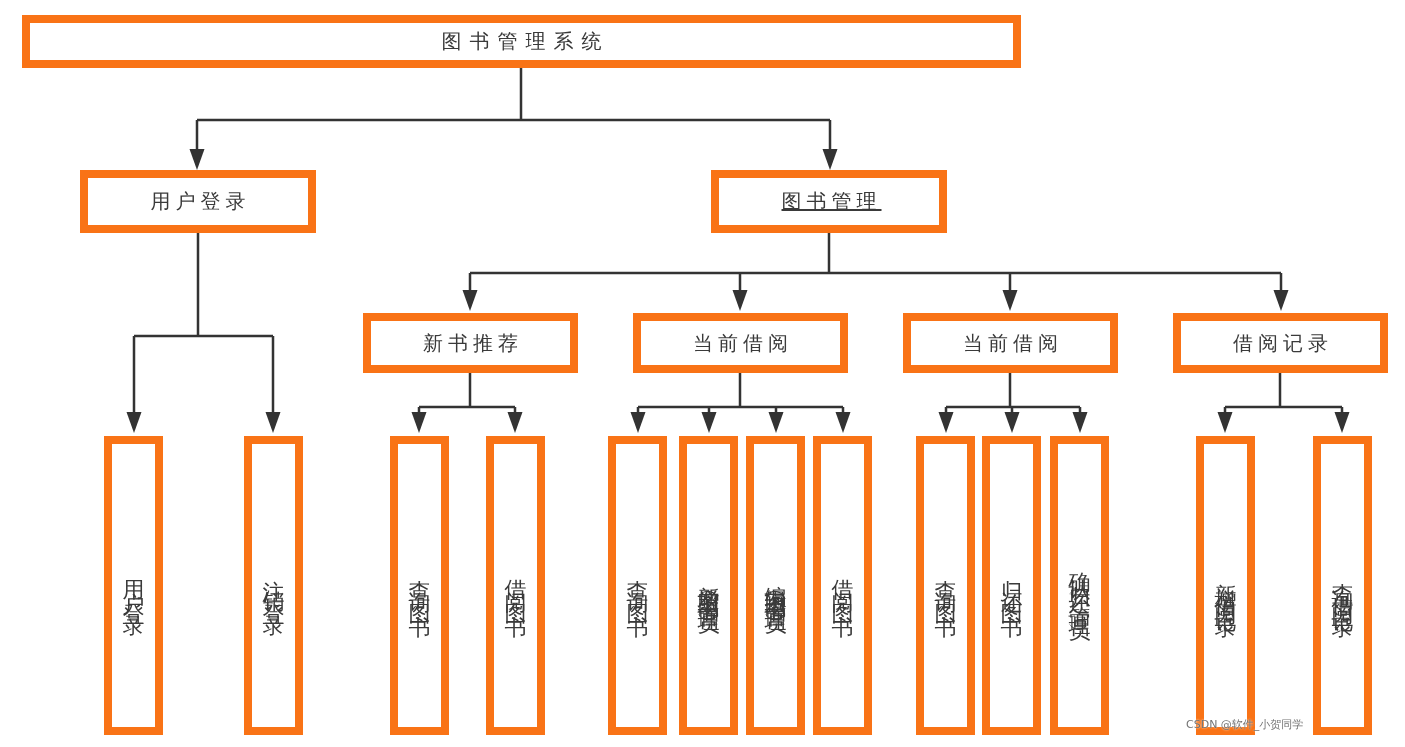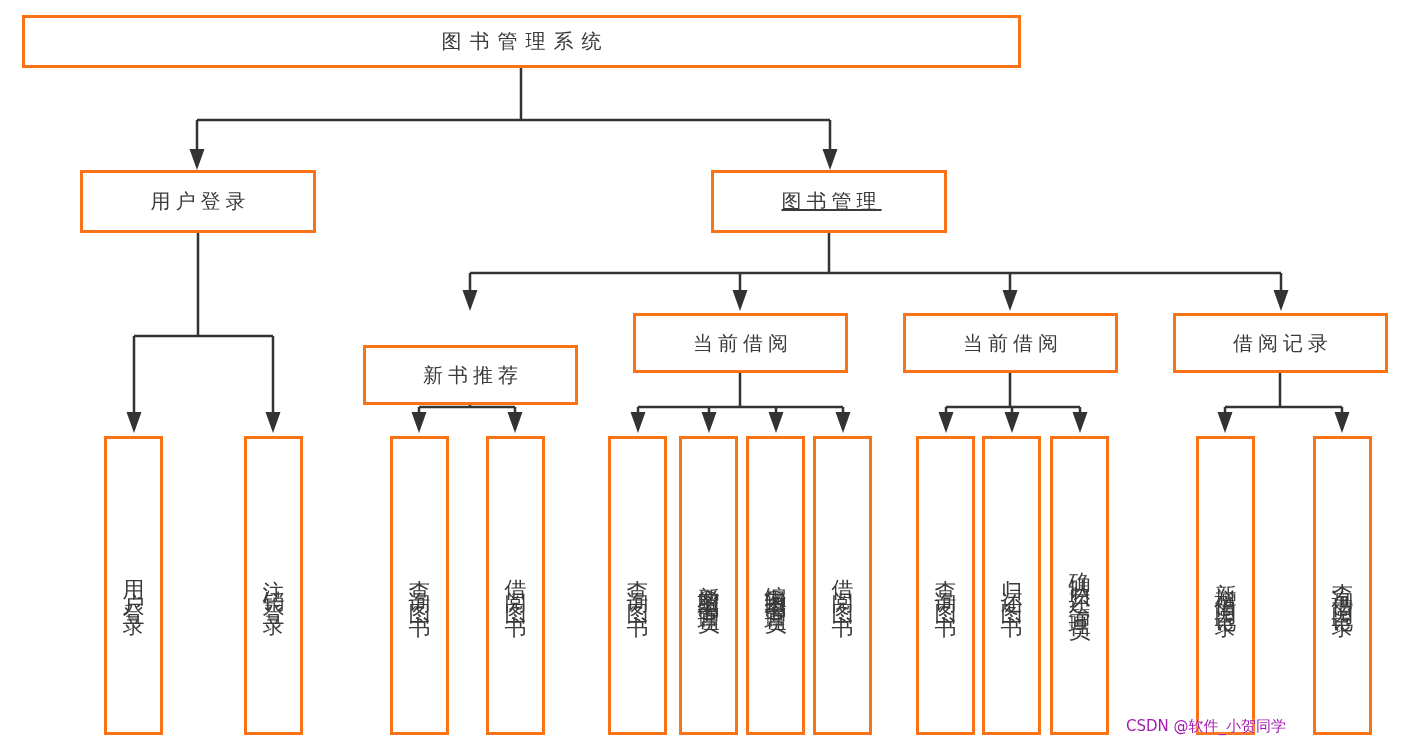--- a/index.html
+++ b/index.html
@@ -14,62 +14,62 @@
   #connectors {
     position: absolute;
     left: 0; top: 0;
     width: 1405px; height: 747px;
     pointer-events: none;
   }
   .box {
     position: absolute;
     box-sizing: border-box;
     background: #ffffff;
-    border: 3px solid #f97316;
+    border: 8px solid #f97316;
     display: flex;
     align-items: center;
     justify-content: center;
     color: #3a3a3a;
   }
   .h-label {
     font-size: 20px;
     letter-spacing: 8px;
     text-indent: 8px;
     white-space: nowrap;
   }
   .root-box   { left: 22px;  top: 15px;  width: 999px; height: 53px; }
   .l2-box     { top: 170px; width: 236px; height: 63px; }
   .l2-a       { left: 80px; }
   .l2-b       { left: 711px; text-decoration: underline; }
   .l2-box .h-label, .l3-box .h-label { letter-spacing: 5px; text-indent: 5px; }
   .l3-box     { top: 313px; width: 215px; height: 60px; }
-  .l3-1 { left: 363px; margin-top: 32px; }
+  .l3-1 { left: 363px; }
   .l3-2 { left: 633px; }
   .l3-3 { left: 903px; }
   .l3-4 { left: 1173px; }
   .leaf {
     top: 436px;
     width: 59px;
     height: 299px;
   }
   .vtext {
     writing-mode: vertical-rl;
     font-size: 22px;
     letter-spacing: 12px;
     line-height: 1;
     white-space: nowrap;
   }
   .ls-m .vtext { letter-spacing: 7px; }
   .ls-s .vtext { letter-spacing: 4px; }
   #watermark {
     position: absolute;
-    left: 1126px;
+    left: 1186px;
     top: 717px;
-    font-size: 15px;
-    color: #a21caf;
+    font-size: 11px;
+    color: #737373;
     white-space: nowrap;
     text-shadow: 0 0 2px #ffffff;
     z-index: 5;
   }
   .stroke { stroke: #333333; stroke-width: 2.5; fill: none; }
   .head   { fill: #333333; stroke: none; }
 </style>
 </head>
 <body>
 

